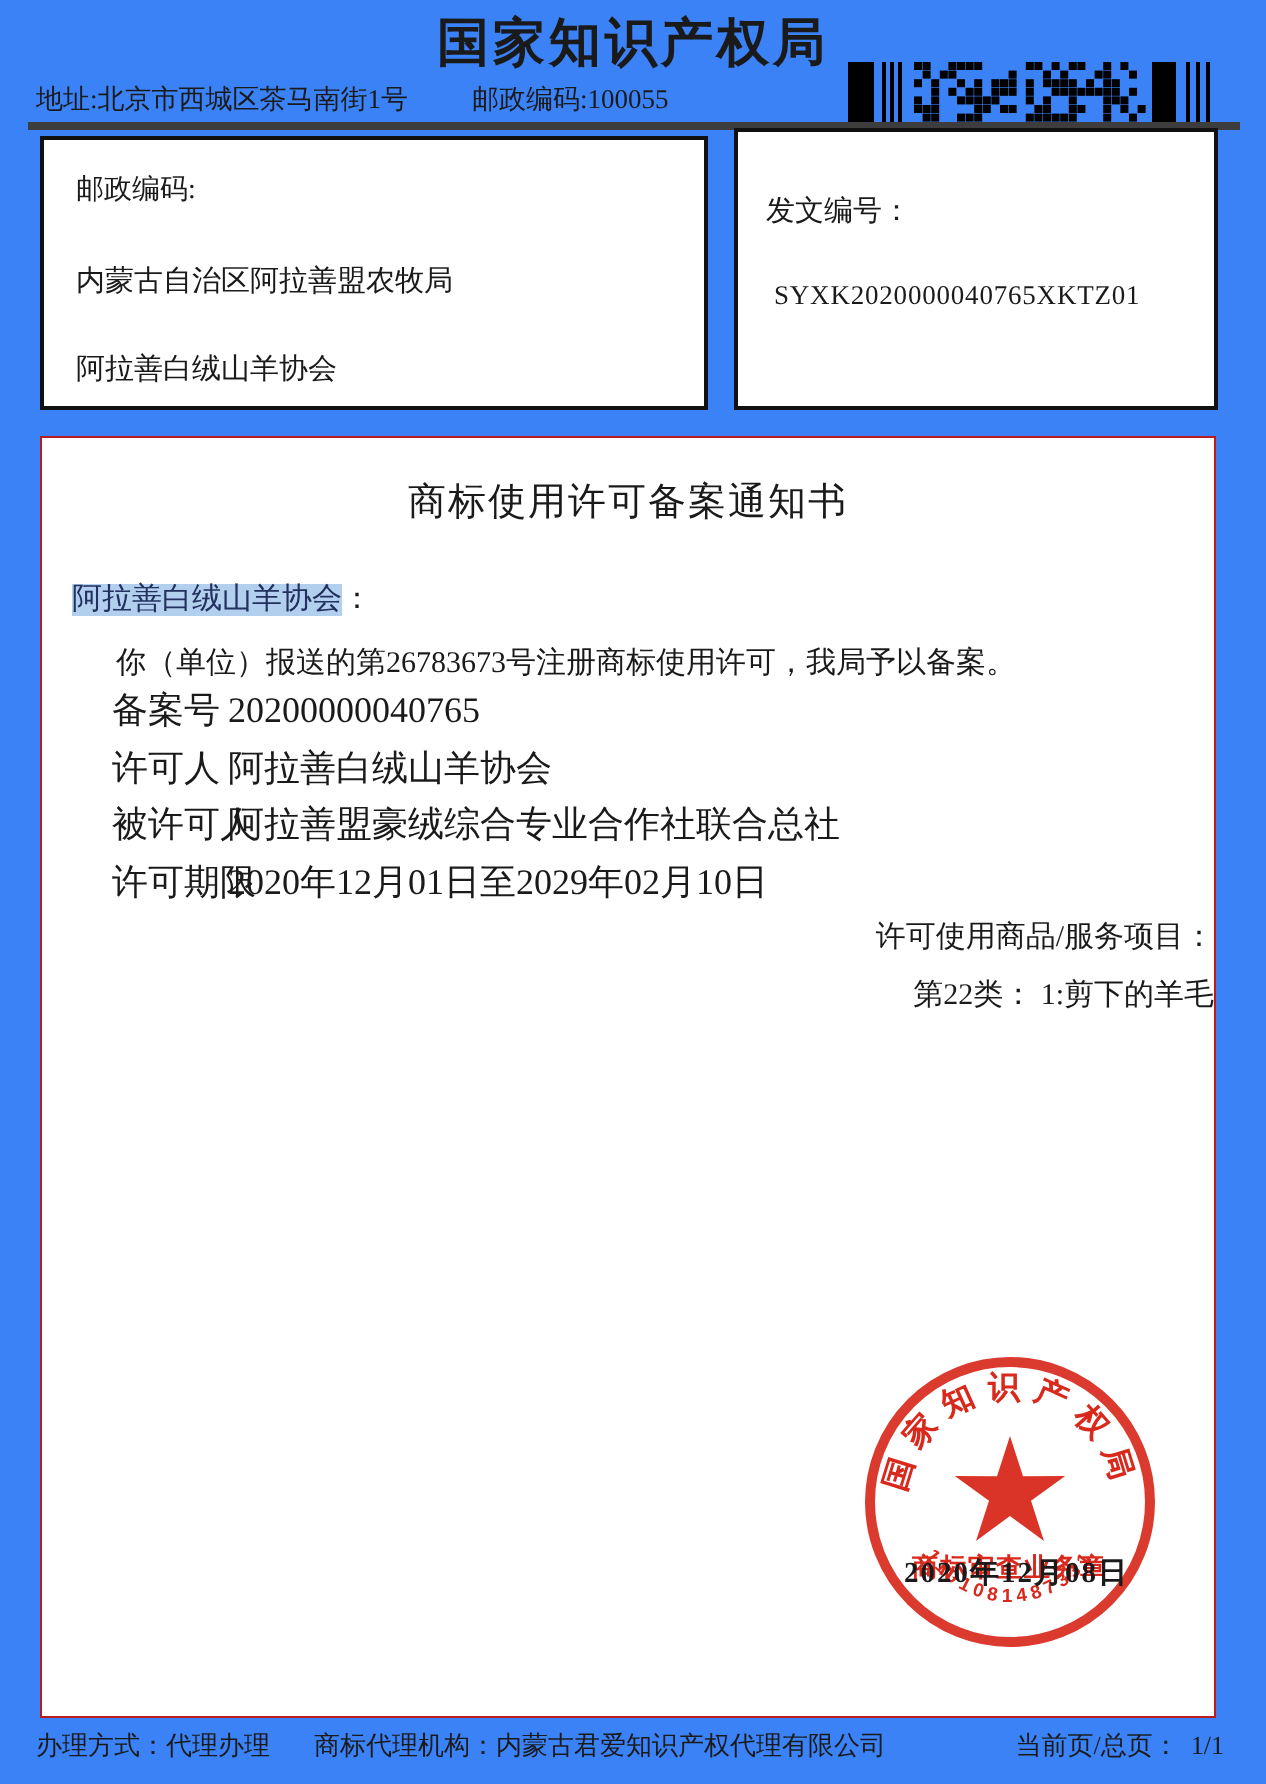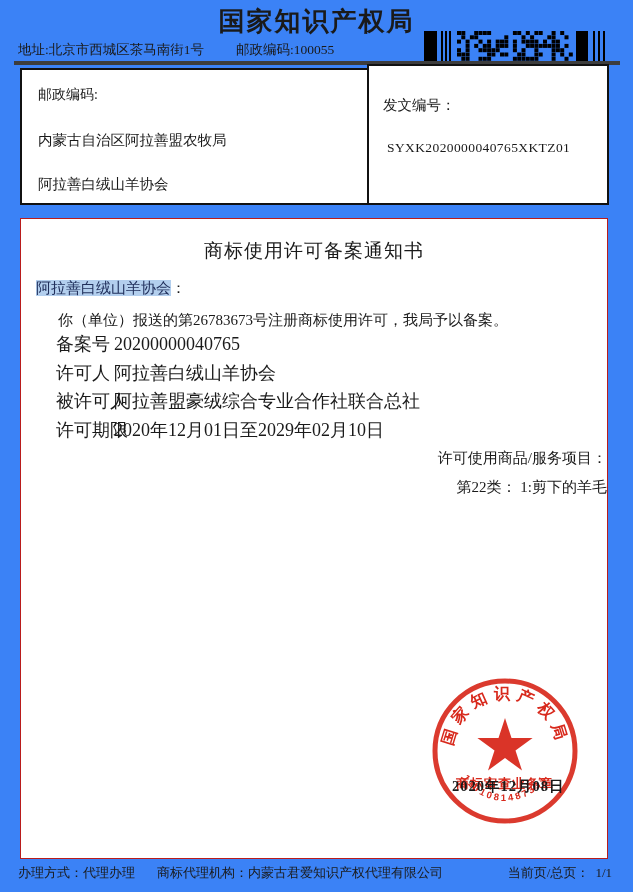--- a/index.html
+++ b/index.html
@@ -8,30 +8,30 @@
     font-family:"Liberation Serif","DejaVu Serif",serif;color:#1a1a1a;
     margin:0 auto;overflow:hidden;
   }
   .abs{position:absolute;}
   .org-title{top:4px;left:0;width:633px;text-align:center;font-size:26px;font-weight:bold;letter-spacing:2px;}
   .addr-line{top:41px;left:18px;font-size:13.5px;}
   .postal-line{top:41px;left:236px;font-size:13.5px;}
   .barcode{top:31px;left:424px;width:184px;height:30px;}
   .head-rule{top:61px;left:14px;width:606px;height:3.5px;background:#3d3d3d;}
   .box{border:2px solid #111;background:#fff;}
-  .box-recipient{top:68px;left:20px;width:330px;height:133px;padding-left:36px;}
+  .box-recipient{top:68px;left:20px;width:330px;height:133px;}
   .box-docnum{top:64px;left:367px;width:238px;height:137px;}
   .box-recipient .l1{position:absolute;left:16px;top:16px;font-size:14px;}
   .box-recipient .l2{position:absolute;left:16px;top:61px;font-size:14.5px;}
   .box-recipient .l3{position:absolute;left:16px;top:105px;font-size:14.5px;}
   .box-docnum .l1{position:absolute;left:14px;top:30px;font-size:14.5px;}
   .box-docnum .l2{position:absolute;left:18px;top:74px;font-size:13.5px;letter-spacing:0.4px;}
   .main-box{top:218px;left:20px;width:586px;height:639px;border:1px solid #b91c1c;background:#fff;}
   .notice-title{margin-top:19px;text-align:center;font-size:19px;letter-spacing:1px;}
-  .recipient-line{margin:15px 0 0 15px;font-size:15px;}
+  .recipient-line{margin:26px 0 0 15px;font-size:15px;}
   .hl{background:#b3cfee;color:#21305c;}
   .body-para{margin:13px 0 0 37px;font-size:15px;}
   .field-row{margin:0 0 0 35px;font-size:18px;line-height:28.5px;}
   .field-row:first-of-type{margin-top:5px;}
   .field-row .lbl{display:inline-block;width:58px;white-space:nowrap;}
   .goods-heading,.goods-line{margin-left:33px;font-size:15px;line-height:28.5px;text-align:right;}
   .footer{top:864px;left:0;width:633px;font-size:13px;}
   .footer .fl{position:absolute;left:18px;white-space:nowrap;}
   .footer .fr{position:absolute;right:21px;white-space:nowrap;}
   .footer .gap{display:inline-block;width:22px;}

